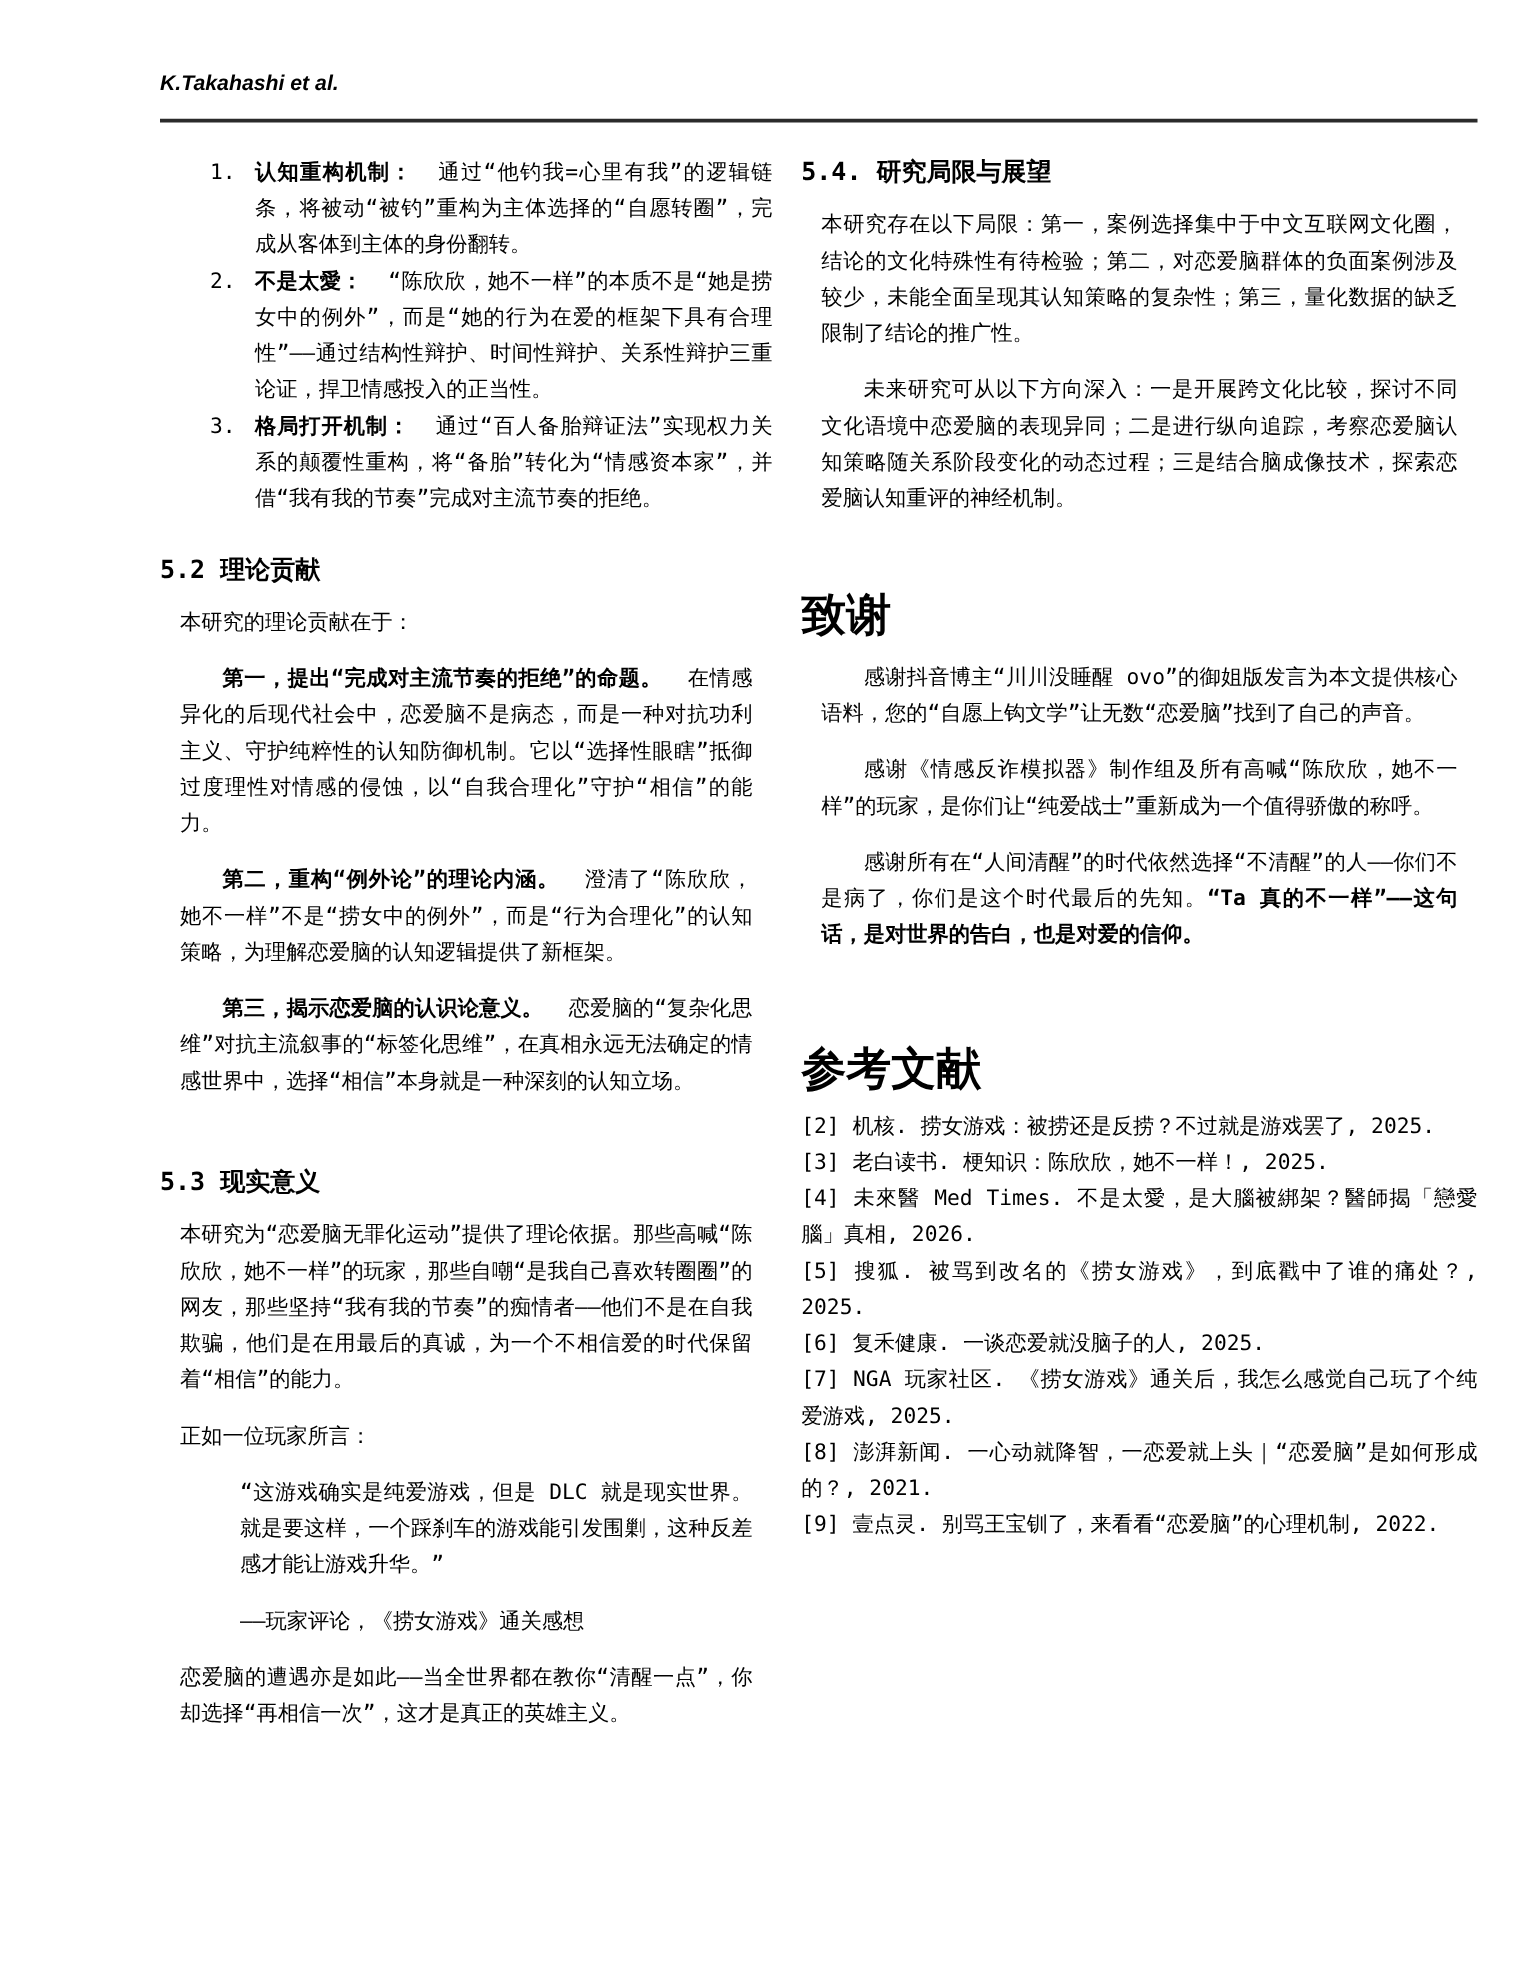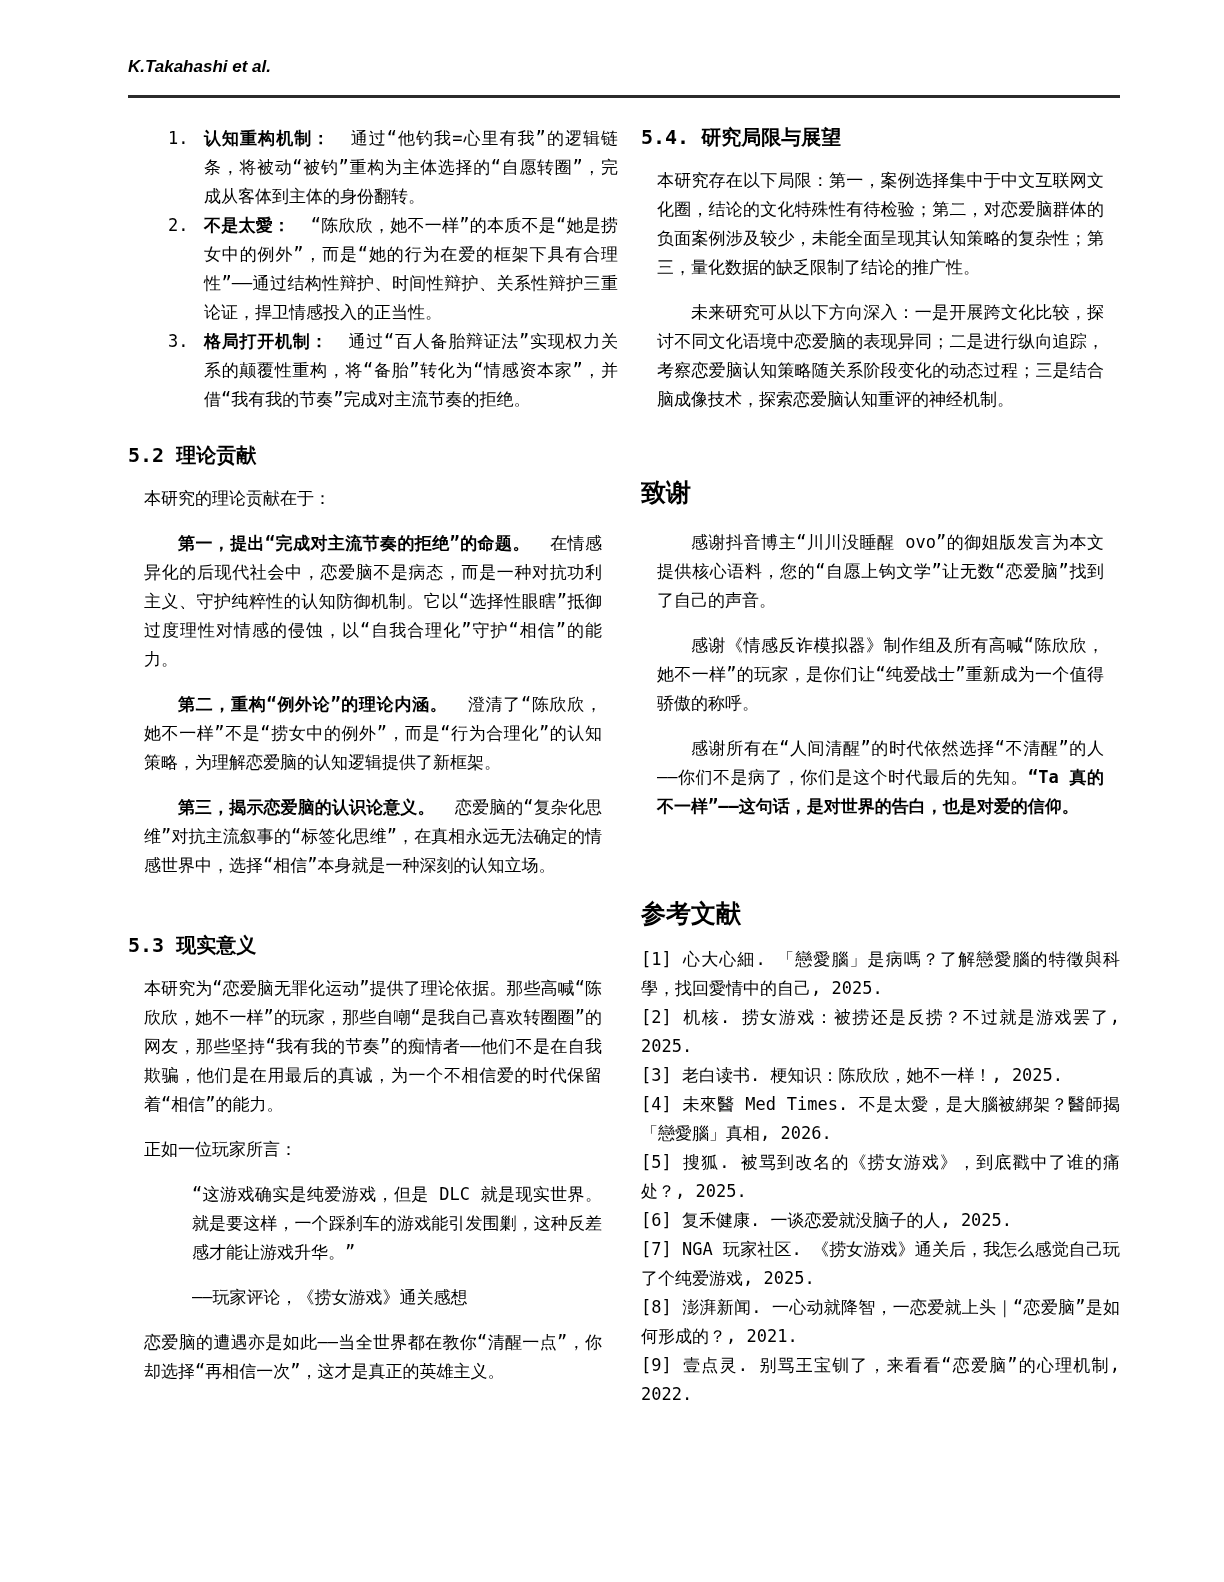--- a/index.html
+++ b/index.html
@@ -3,21 +3,21 @@
 <meta charset="utf-8">
 <style>
   * { margin: 0; padding: 0; box-sizing: border-box; }
   html, body { background: #ffffff; }
   .page {
     width: 1224px;
     min-height: 1582px;
     background: #ffffff;
     color: #000000;
     font-family: "DejaVu Sans Mono", "Liberation Mono", monospace;
-    padding: 56px 104px 40px 128px;
+    padding: 56px 42px 40px 128px;
     position: relative;
   }
   .running-head {
     font-family: "Liberation Sans", sans-serif;
     font-weight: bold;
     font-style: italic;
     font-size: 17px;
     line-height: 22px;
     color: #000;
   }
@@ -46,21 +46,21 @@
   h2.sec {
     font-size: 20px;
     line-height: 26px;
     font-weight: bold;
     margin: 0 0 8px 0;
   }
   h2.sec-52 { margin-top: 28px; }
   h2.sec-53 { margin-top: 52px; }
   h2.sec-54 { margin-top: 0; }
   h1.big {
-    font-size: 25px;
+    font-size: 36px;
     line-height: 34px;
     font-weight: bold;
   }
   h1.ack  { margin-top: 62px; margin-bottom: 18px; }
   h1.refs { margin-top: 76px; margin-bottom: 14px; }
   .quote-block { margin-left: 48px; }
   .ref-item { font-size: 17px; line-height: 29px; text-align: justify; }
   .ack-bold { font-weight: bold; }
 </style>
 </head>
@@ -112,21 +112,20 @@
       <h2 class="sec sec-54">5.4. 研究局限与展望</h2>
       <p>本研究存在以下局限：第一，案例选择集中于中文互联网文化圈，结论的文化特殊性有待检验；第二，对恋爱脑群体的负面案例涉及较少，未能全面呈现其认知策略的复杂性；第三，量化数据的缺乏限制了结论的推广性。</p>
       <p class="indent">未来研究可从以下方向深入：一是开展跨文化比较，探讨不同文化语境中恋爱脑的表现异同；二是进行纵向追踪，考察恋爱脑认知策略随关系阶段变化的动态过程；三是结合脑成像技术，探索恋爱脑认知重评的神经机制。</p>
 
       <h1 class="big ack">致谢</h1>
       <p class="indent">感谢抖音博主“川川没睡醒 ovo”的御姐版发言为本文提供核心语料，您的“自愿上钩文学”让无数“恋爱脑”找到了自己的声音。</p>
       <p class="indent">感谢《情感反诈模拟器》制作组及所有高喊“陈欣欣，她不一样”的玩家，是你们让“纯爱战士”重新成为一个值得骄傲的称呼。</p>
       <p class="indent"><span>感谢所有在“人间清醒”的时代依然选择“不清醒”的人——你们不是病了，你们是这个时代最后的先知。</span><span class="ack-bold">“Ta 真的不一样”——这句话，是对世界的告白，也是对爱的信仰。</span></p>
 
       <h1 class="big refs">参考文献</h1>
-      <div class="ref-item">[1] 心大心細. 「戀愛腦」是病嗎？了解戀愛腦的特徵與科學，找回愛情中的自己, 2025.</div>
       <div class="ref-item">[2] 机核. 捞女游戏：被捞还是反捞？不过就是游戏罢了, 2025.</div>
       <div class="ref-item">[3] 老白读书. 梗知识：陈欣欣，她不一样！, 2025.</div>
       <div class="ref-item">[4] 未來醫 Med Times. 不是太愛，是大腦被綁架？醫師揭「戀愛腦」真相, 2026.</div>
       <div class="ref-item">[5] 搜狐. 被骂到改名的《捞女游戏》，到底戳中了谁的痛处？, 2025.</div>
       <div class="ref-item">[6] 复禾健康. 一谈恋爱就没脑子的人, 2025.</div>
       <div class="ref-item">[7] NGA 玩家社区. 《捞女游戏》通关后，我怎么感觉自己玩了个纯爱游戏, 2025.</div>
       <div class="ref-item">[8] 澎湃新闻. 一心动就降智，一恋爱就上头｜“恋爱脑”是如何形成的？, 2021.</div>
       <div class="ref-item">[9] 壹点灵. 别骂王宝钏了，来看看“恋爱脑”的心理机制, 2022.</div>
 
     </div>

